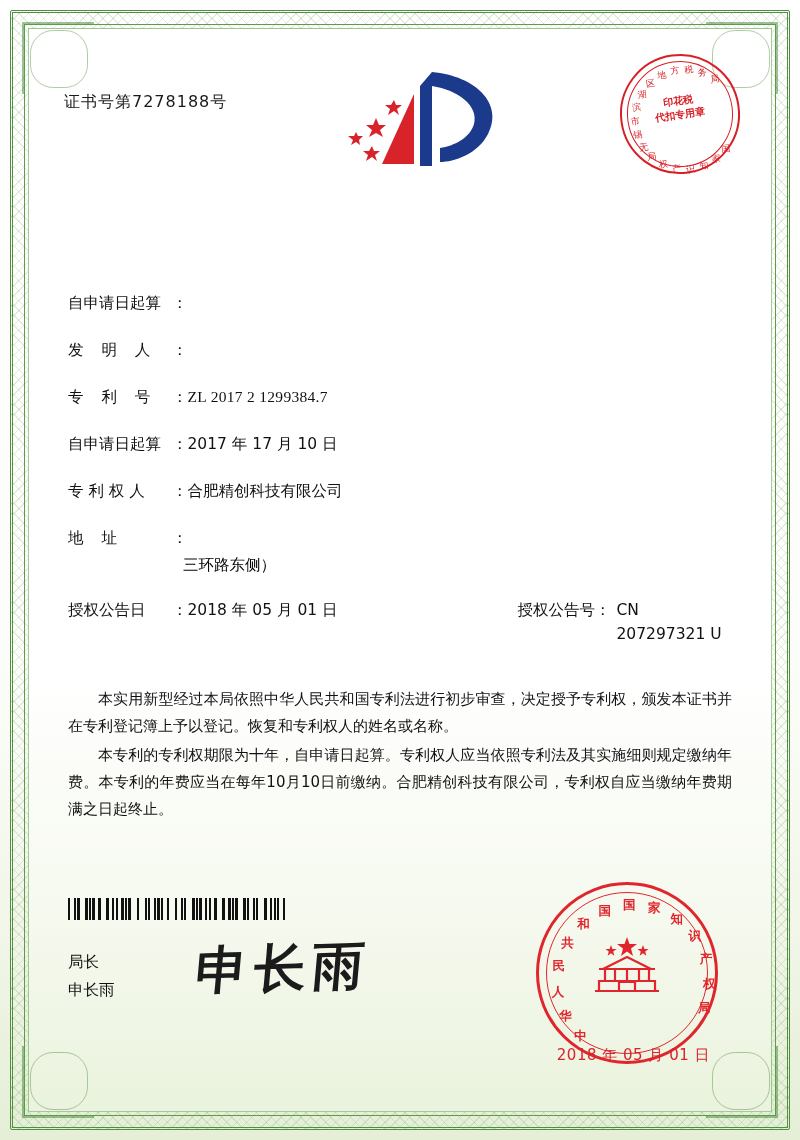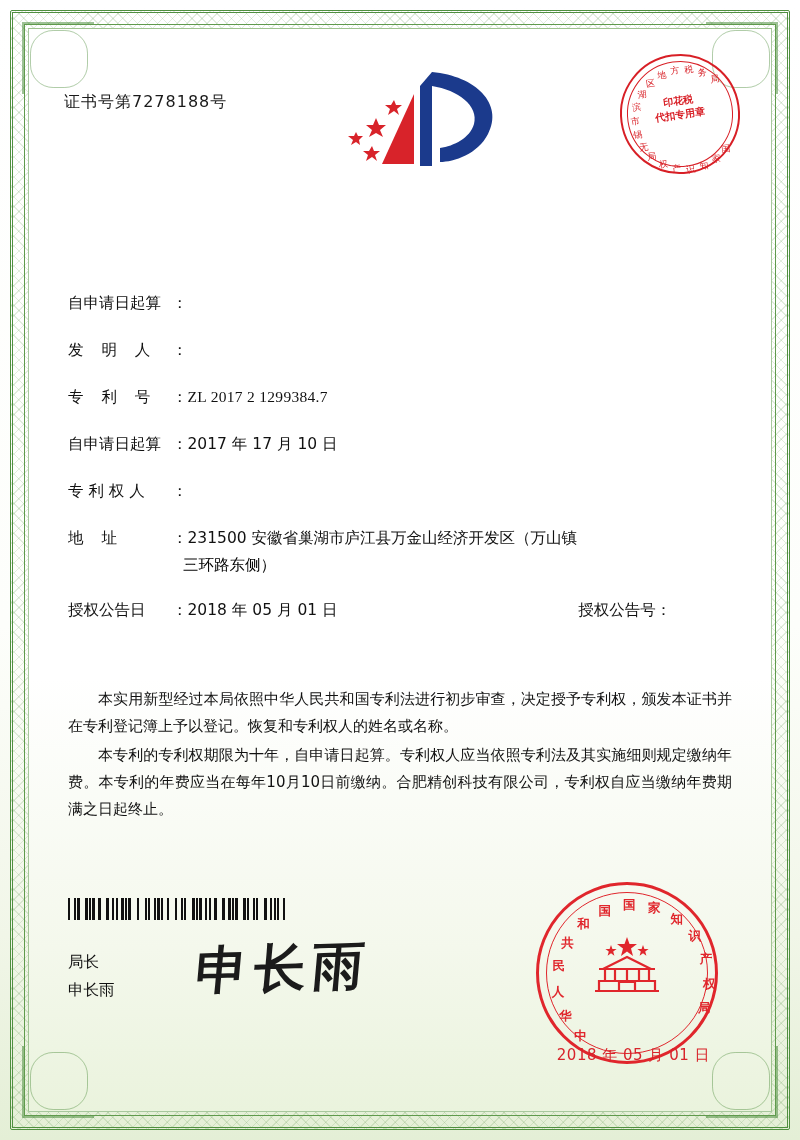--- a/index.html
+++ b/index.html
@@ -105,21 +105,21 @@
   .label{
     width:104px;flex:0 0 104px;
     letter-spacing:0px;
     white-space:nowrap;
   }
   .label.spread{letter-spacing:6.5px;}
   .colon{flex:0 0 10px;}
   .value{flex:1 1 auto;}
   .value.mono{font-family:Liberation Serif, serif;letter-spacing:.3px;}
   .subvalue{padding-left:115px;font-size:15.5px;margin-top:-18px;margin-bottom:22px;}
-  .right-pair{display:flex;align-items:flex-start;flex:1 1 auto;justify-content:center;}
+  .right-pair{display:flex;align-items:flex-start;flex:1 1 auto;}
   .right-pair .rp-label{white-space:nowrap;}
   .right-pair .rp-value{margin-left:6px;}
 
   
   .body-text{
     position:absolute;left:22px;right:22px;top:640px;
     font-size:15px;line-height:27px;color:#111;
     text-align:justify;
   }
   .body-text p{margin:0 0 2px 0;text-indent:2em;}
@@ -249,35 +249,36 @@
 
       <div class="row">
         <div class="label">自申请日起算</div>
         <div class="colon">：</div>
         <div class="value">2017 年 17 月 10 日</div>
       </div>
 
       <div class="row">
         <div class="label">专 利 权 人</div>
         <div class="colon">：</div>
+        <div class="value">合肥精创科技有限公司</div>
       </div>
 
       <div class="row">
         <div class="label spread">地 址</div>
         <div class="colon">：</div>
-        <div class="value">231500 安徽省巢湖市庐江县万金山经济开发区（万山镇</div>
       </div>
       <div class="subvalue">三环路东侧）</div>
 
       <div class="row">
         <div class="label">授权公告日</div>
         <div class="colon">：</div>
         <div class="value" style="flex:0 0 330px">2018 年 05 月 01 日</div>
         <div class="right-pair">
           <div class="rp-label">授权公告号：</div>
+          <div class="rp-value mono">CN 207297321 U</div>
         </div>
       </div>
     </div>
 
     <div class="body-text">
       <p>本实用新型经过本局依照中华人民共和国专利法进行初步审查，决定授予专利权，颁发本证书并在专利登记簿上予以登记。恢复和专利权人的姓名或名称。</p>
       <p>本专利的专利权期限为十年，自申请日起算。专利权人应当依照专利法及其实施细则规定缴纳年费。本专利的年费应当在每年10月10日前缴纳。合肥精创科技有限公司，专利权自应当缴纳年费期满之日起终止。</p>
     </div>
 
     <div class="barcode" id="barcode">

